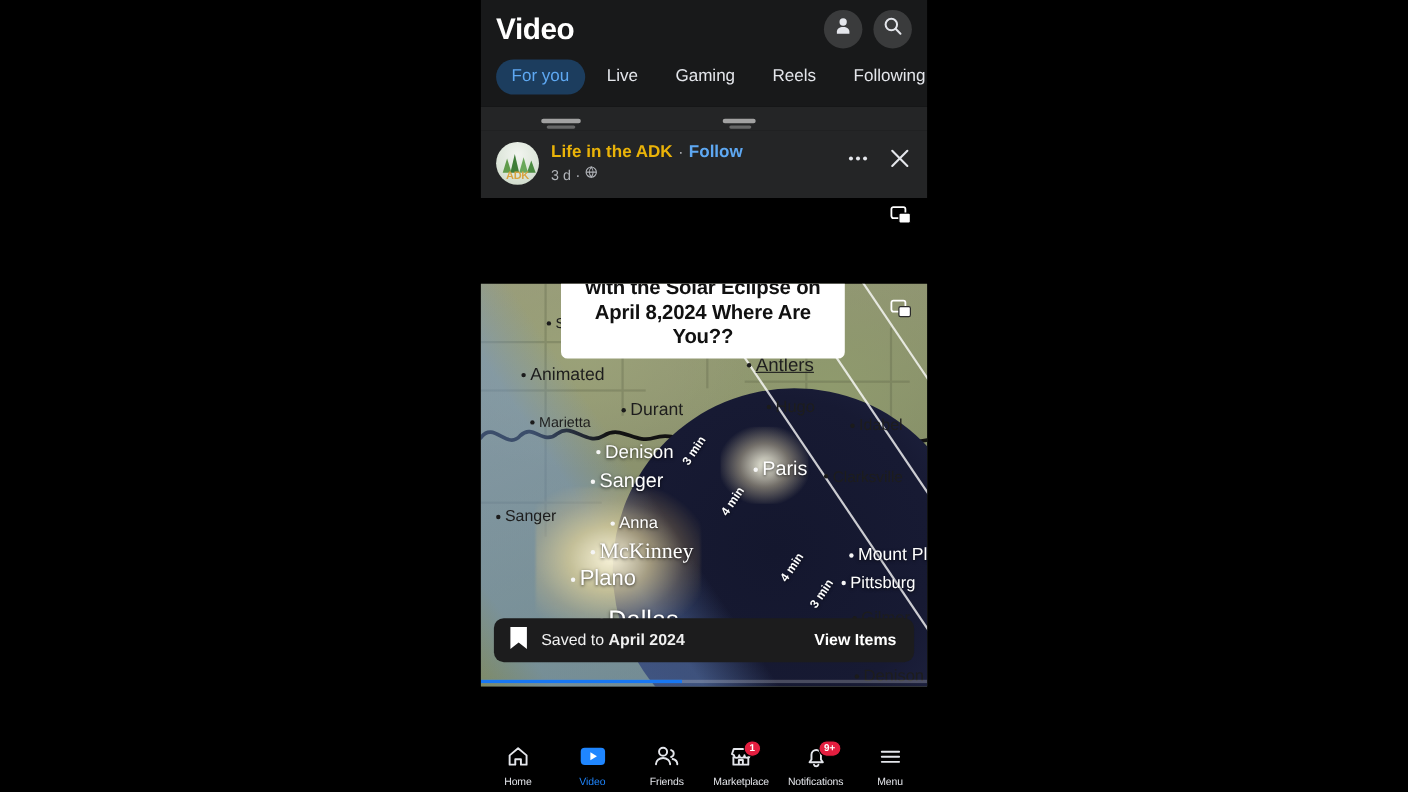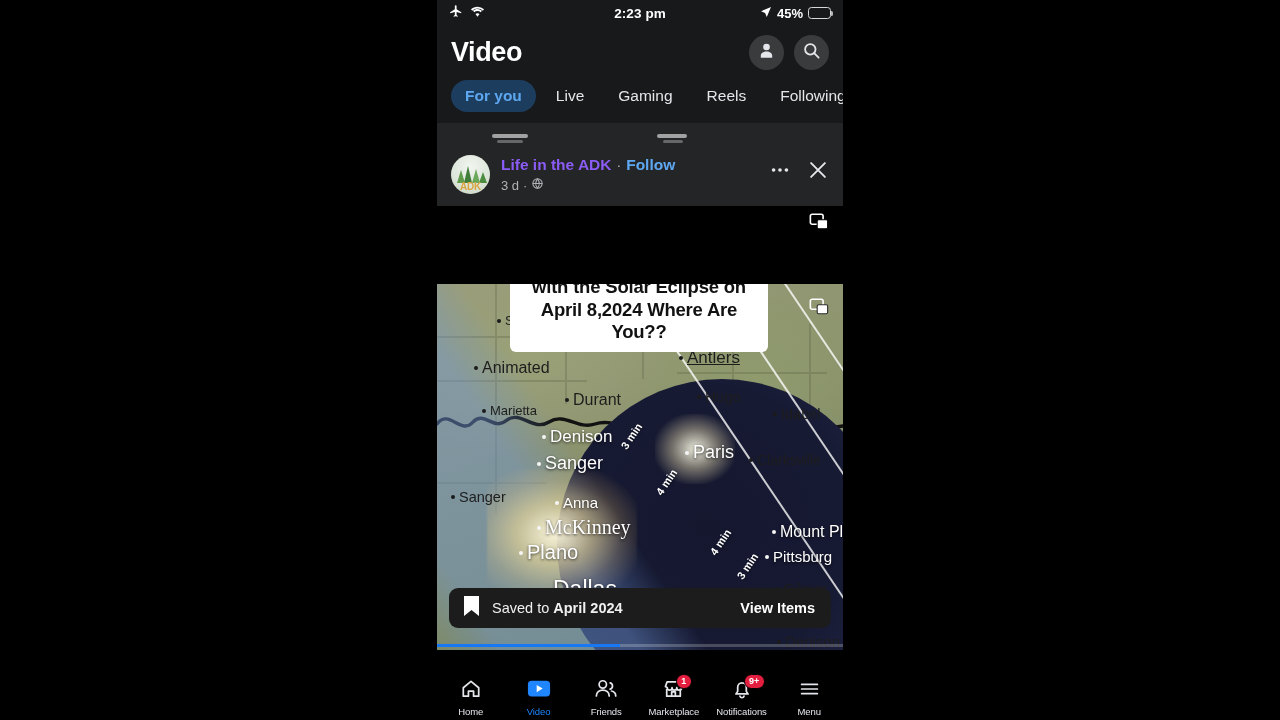--- a/index.html
+++ b/index.html
@@ -50,21 +50,21 @@
     width: 35px; height: 35px; border-radius: 50%; background: #3a3b3c;
     display: flex; align-items: center; justify-content: center;
   }
 
   
   .tabs { display: flex; align-items: center; gap: 6px; padding: 6px 0 11px 0; }
   .tab {
     color: #e4e6eb; font-size: 15.5px; font-weight: 500;
     padding: 7px 14px; border-radius: 17px; white-space: nowrap;
   }
-  .tab.active { background: #1c3d5e; color: #5ea8f2; font-weight: 700; }
+  .tab.active { background: #1c3d5e; color: #5ea8f2; font-weight: 400; }
 
   
   .feed-strip { height: 22px; background: #242526; position: relative; overflow: hidden; }
   .ghost { position: absolute; background: #b9b9b9; border-radius: 2px; opacity: .85; }
 
   .post { background: #242526; padding: 10px 14px 12px 14px; }
   .post-top { display: flex; align-items: flex-start; }
   .avatar {
     width: 39px; height: 39px; border-radius: 50%; flex: none;
     background: radial-gradient(circle at 50% 30%, #f2f5f0 0%, #dde6da 55%, #c7d4c2 100%);
@@ -73,21 +73,21 @@
   .avatar .tree {
     position: absolute; bottom: 11px; width: 0; height: 0;
     border-left: 4px solid transparent; border-right: 4px solid transparent;
   }
   .avatar .adk {
     position: absolute; bottom: 2px; left: 0; right: 0; text-align: center;
     font-size: 10px; font-weight: 800; color: #d9a441; letter-spacing: -.3px;
   }
   .post-meta { flex: 1; min-width: 0; padding-top: 1px; }
   .name-row { display: flex; align-items: baseline; gap: 5px; font-size: 15.5px; }
-  .pg-name { color: #8b5cf6; font-weight: 700; }
+  .pg-name { color: #eab308; font-weight: 700; }
   .dot-sep { color: #b0b3b8; font-size: 14px; }
   .follow { color: #5ea8f2; font-weight: 600; }
   .sub-row { display: flex; align-items: center; gap: 4px; margin-top: 2px; }
   .sub-txt { color: #b0b3b8; font-size: 13px; }
   .post-ctl { display: flex; align-items: center; gap: 16px; padding-top: 4px; }
   .caption { color: #e4e6eb; font-size: 15px; margin-top: 11px; line-height: 1.3; }
 
   
   .video-gap { height: 78px; background: #000; position: relative; }
   .pip-top { position: absolute; right: 13px; top: 6px; }
@@ -187,46 +187,20 @@
     border-radius: 9px; padding: 1px 4.5px; line-height: 1.25;
     border: 1.5px solid #000;
   }
 </style>
 </head>
 <body>
 
 <div id="screen">
   <div id="phone">
 
-    <div class="statusbar">
-      <div class="sb-left">
-        <span>
-          <svg width="14" height="14" viewBox="0 0 24 24" fill="#fff">
-              <path d="M21 16v-2l-8-5V3.5a1.5 1.5 0 0 0-3 0V9l-8 5v2l8-2.5V19l-2 1.5V22l3.5-1 3.5 1v-1.5L13 19v-5.5z"></path>
-            </svg>
-        </span>
-        <span>
-          <svg width="15" height="13" viewBox="0 0 24 20" fill="#fff">
-              <path d="M12 18.5 15.2 14a5.2 5.2 0 0 0-6.4 0zM12 9.2c2 0 3.8.7 5.2 1.9l1.9-2.4A11.2 11.2 0 0 0 12 6c-2.7 0-5.2 1-7.1 2.7l1.9 2.4A8 8 0 0 1 12 9.2zM12 2.2c-4 0-7.6 1.5-10.4 4l1.9 2.4A13 13 0 0 1 12 5.2c3.2 0 6.2 1.2 8.5 3.4l1.9-2.4A15.6 15.6 0 0 0 12 2.2z"></path>
-            </svg>
-        </span>
-      </div>
-      <div class="sb-center">2:23 pm</div>
-      <div class="sb-right">
-        <span>
-          <svg width="12" height="12" viewBox="0 0 24 24" fill="#fff">
-              <path d="M22 2 2 10.5l8.2 3.3L13.5 22z"></path>
-            </svg>
-        </span>
-        <span>45%</span>
-        <span class="batt">
-          <i class="batt-fill" id="battfill" style="width:45%"></i>
-        </span>
-      </div>
-    </div>
 
     <div class="appheader">
       <div class="hdr-row">
         <div class="hdr-title">Video</div>
         <div class="hdr-actions">
           <div class="circbtn">
             <span>
               <svg width="19" height="19" viewBox="0 0 24 24" fill="#e4e6eb">
                   <circle cx="12" cy="7.6" r="4.2"></circle>
                   <path d="M12 13.2c-4.2 0-7.2 2.4-7.2 5.3V21h14.4v-2.5c0-2.9-3-5.3-7.2-5.3z"></path>

